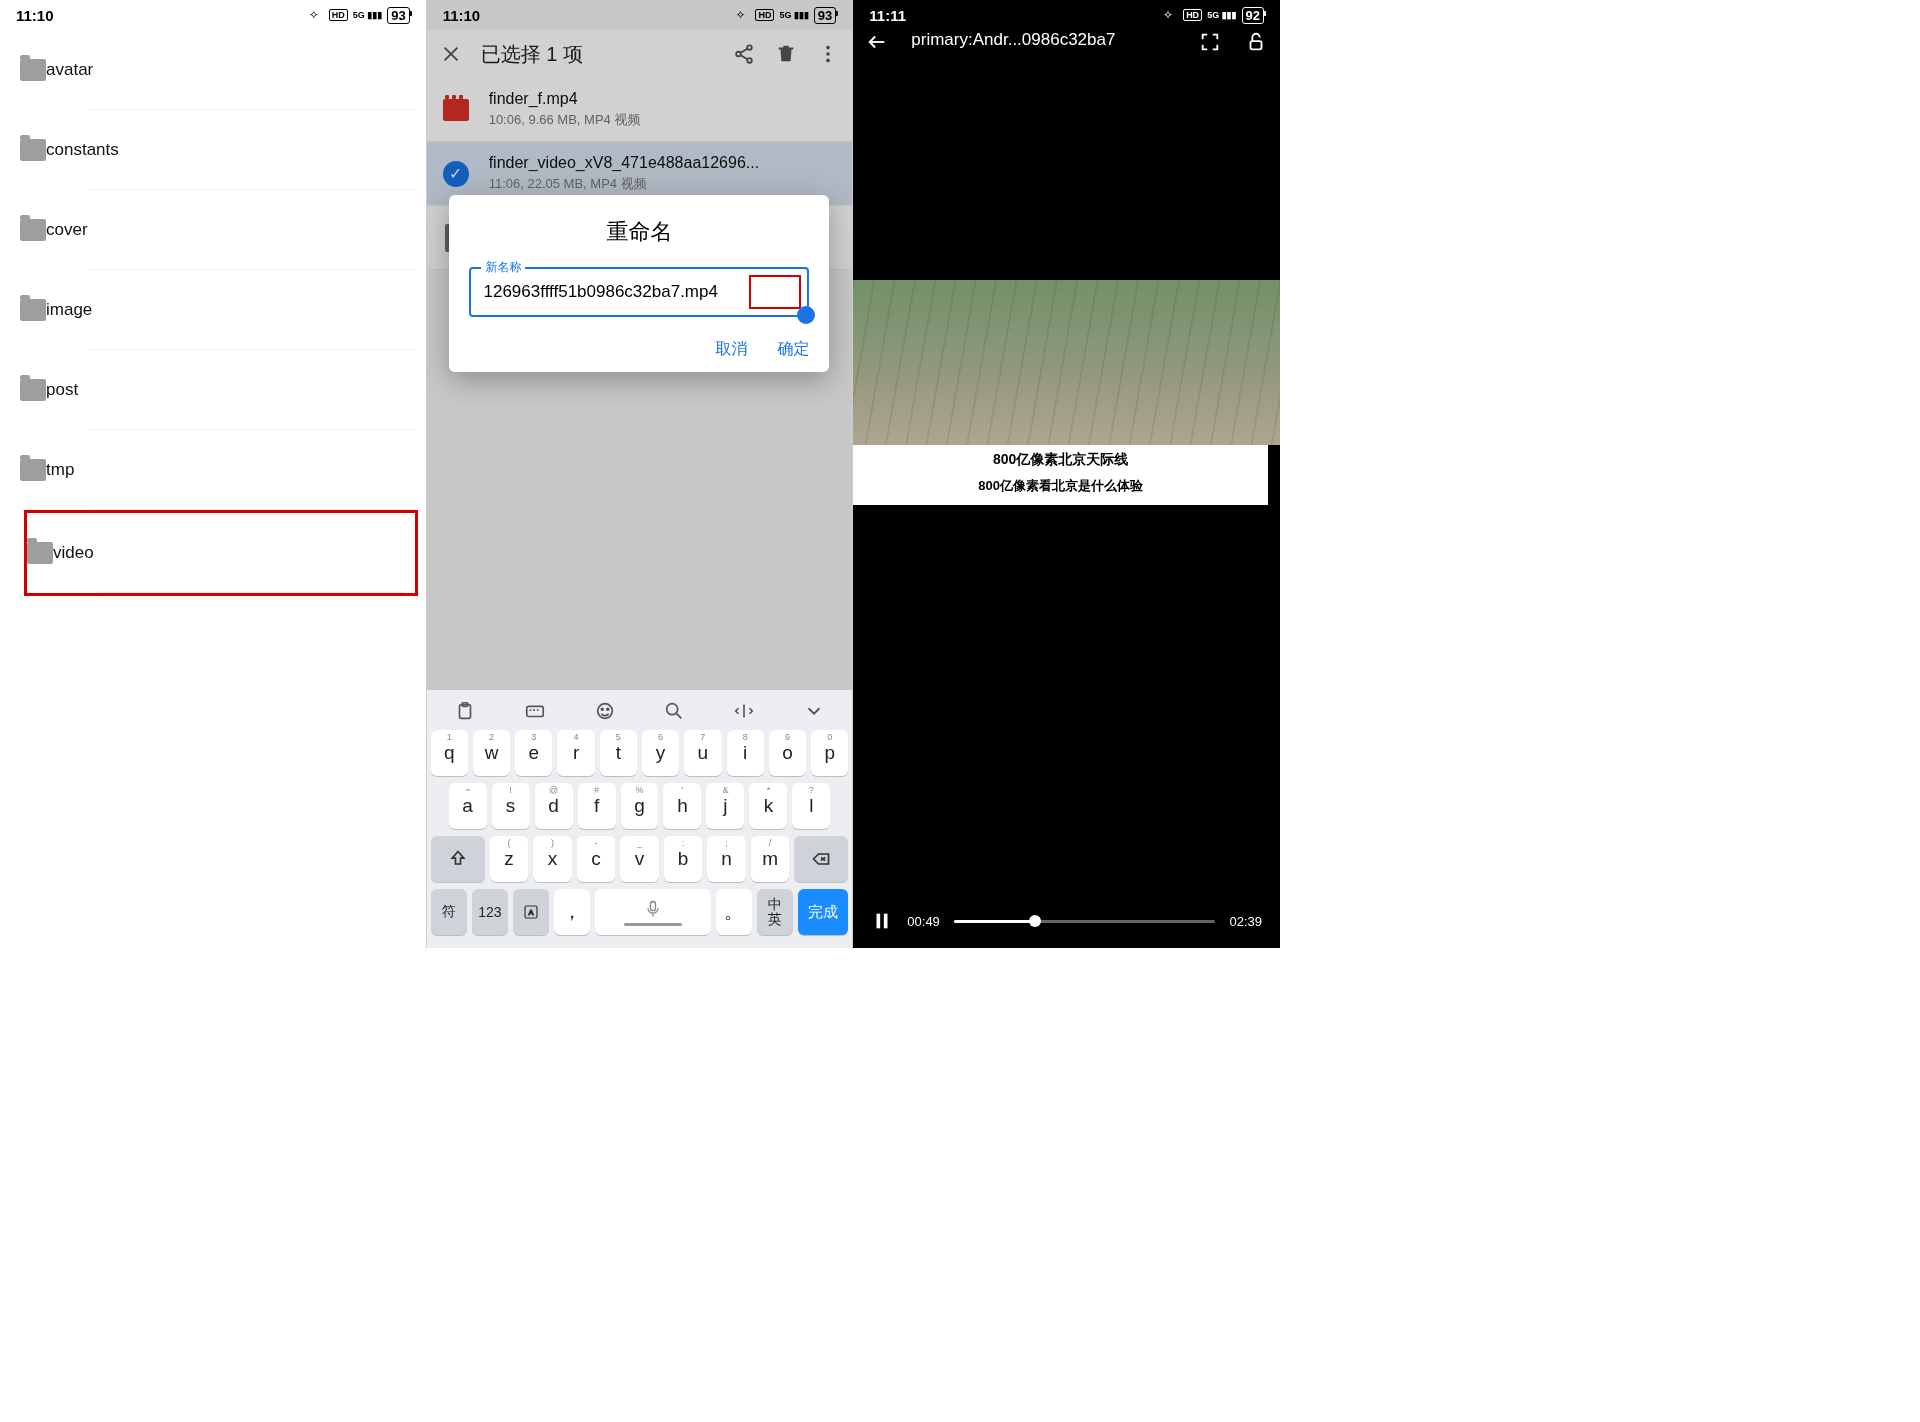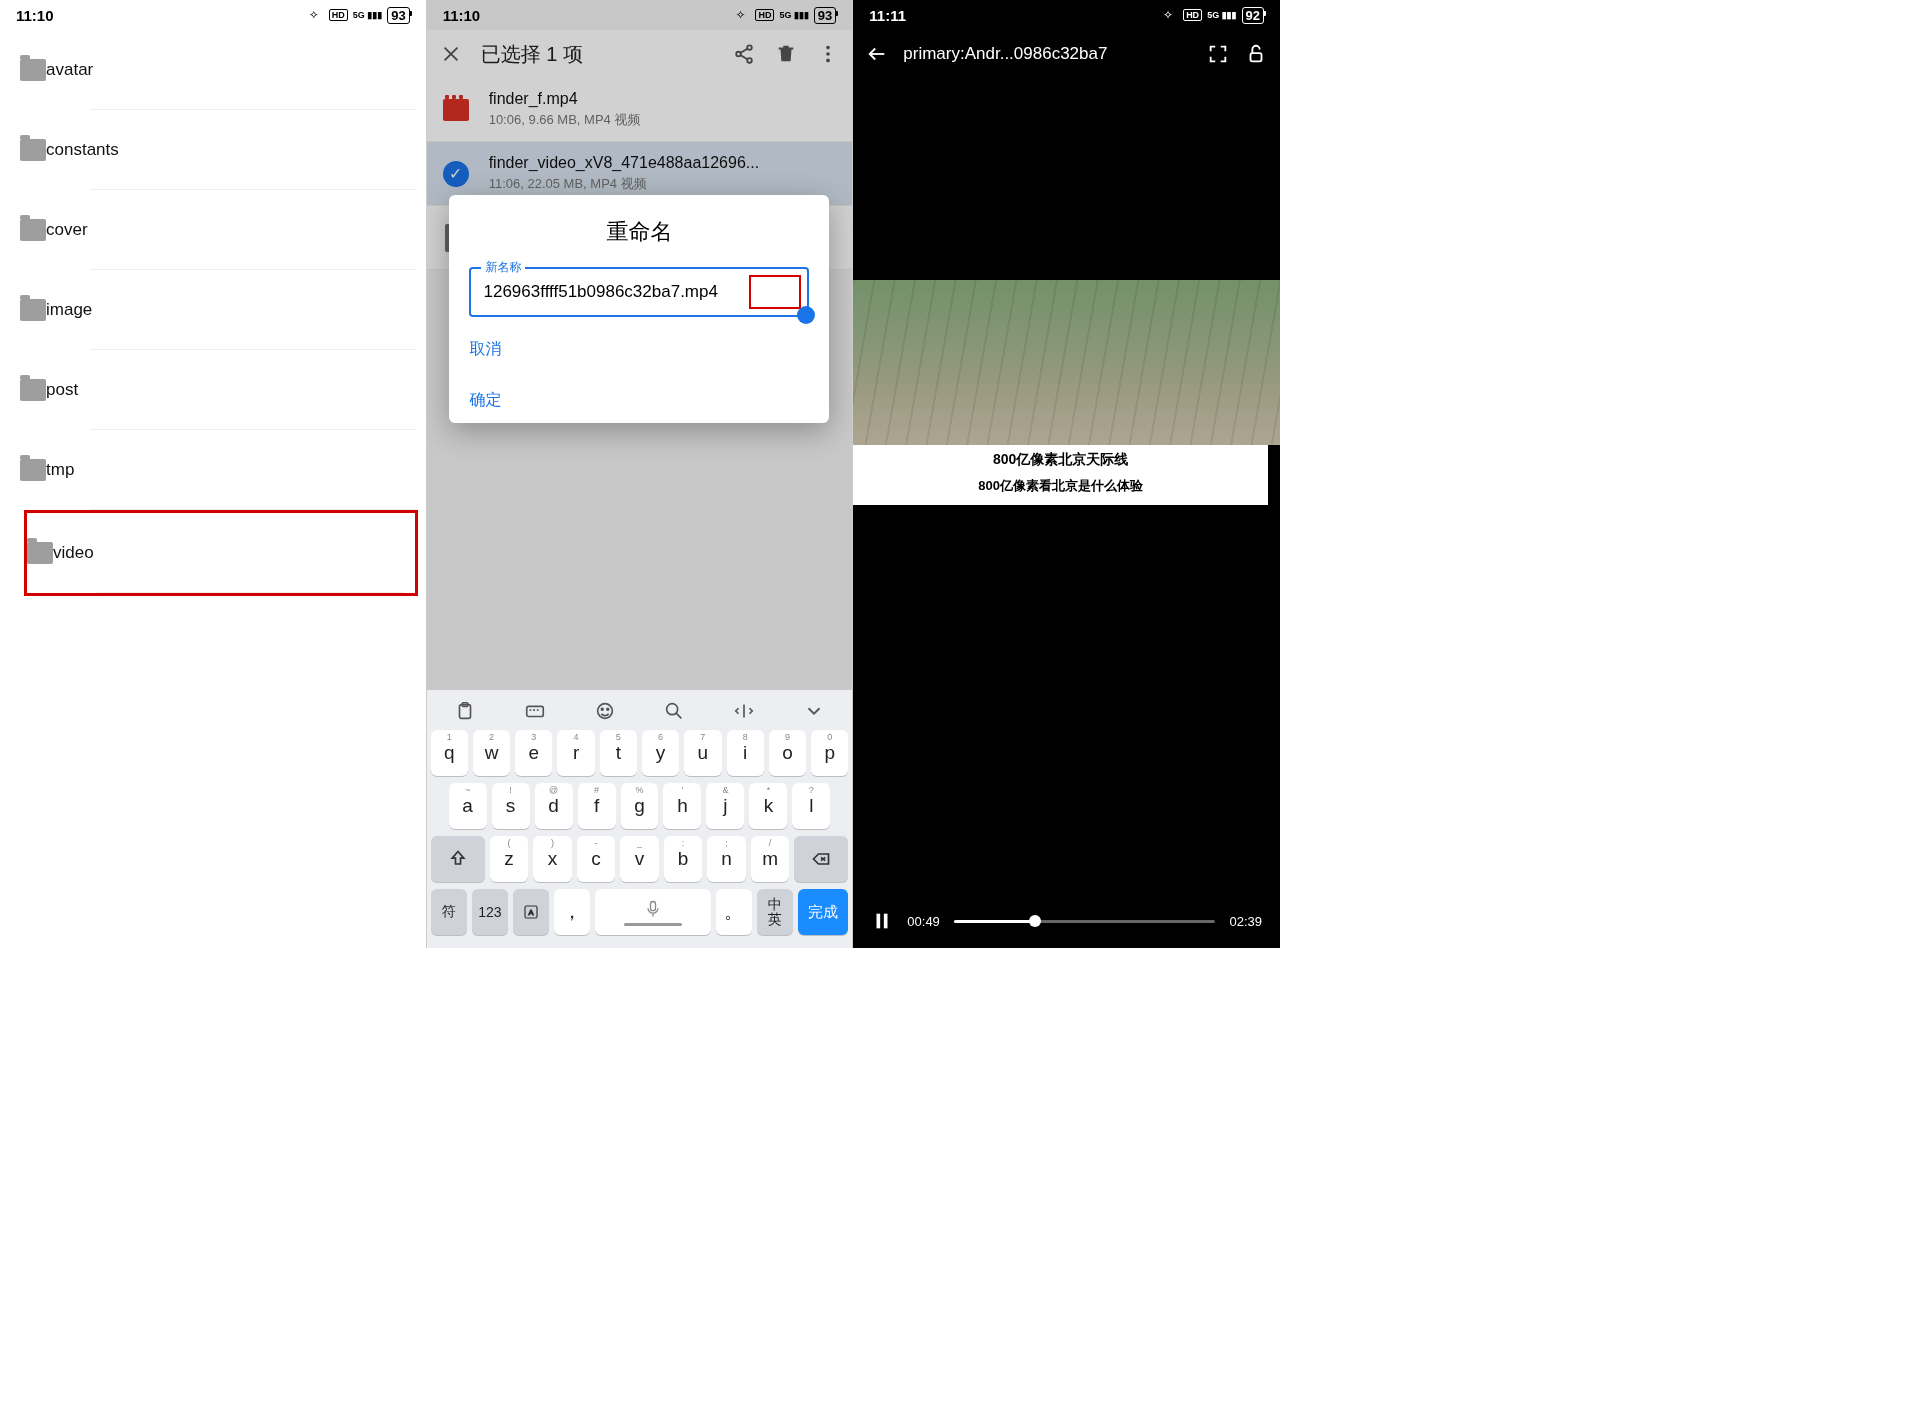--- a/index.html
+++ b/index.html
@@ -50,38 +50,38 @@
 .s2 .fmeta{font-size:13px;color:#777;margin-top:3px;}
 .s2 .ftxt{flex:1;min-width:0;}
 
 .dialog{position:absolute;top:195px;left:50%;transform:translateX(-50%);width:340px;background:#fff;border-radius:6px;box-shadow:0 8px 30px rgba(0,0,0,0.3);padding:22px 20px 12px;z-index:5;}
 .dialog .dtitle{text-align:center;font-size:22px;font-weight:500;margin-bottom:20px;}
 .dialog .field{border:2px solid #1a73e8;border-radius:4px;position:relative;padding:12px 10px;}
 .dialog .field-label{position:absolute;top:-10px;left:10px;background:#fff;padding:0 4px;font-size:12px;color:#1a73e8;}
 .dialog .field input{border:0;outline:0;font-size:17px;width:100%;background:transparent;}
 .dialog .sel-mark{position:absolute;right:6px;top:6px;bottom:6px;width:48px;border:2px solid #d40000;}
 .dialog .cursor-dot{position:absolute;right:-8px;bottom:-9px;width:18px;height:18px;border-radius:50%;background:#1a73e8;}
-.dialog .dbtns{display:flex;justify-content:flex-end;gap:30px;margin-top:22px;flex-direction:column;}
+.dialog .dbtns{display:flex;justify-content:flex-end;gap:30px;margin-top:22px;}
 .dialog .dbtn{color:#1a73e8;font-size:16px;font-weight:500;cursor:pointer;}
 
 .kb{position:absolute;bottom:0;left:0;right:0;background:#eceef1;padding:6px 4px;z-index:6;}
 .kb-toolbar{display:flex;justify-content:space-around;padding:4px 0 8px;color:#555;}
 .kb-toolbar .kt{width:22px;height:22px;}
 .kb-row{display:flex;gap:5px;margin-bottom:7px;justify-content:center;}
 .key{background:#fff;border-radius:6px;box-shadow:0 1px 0 rgba(0,0,0,0.2);height:46px;flex:1;display:flex;flex-direction:column;align-items:center;justify-content:center;font-size:19px;color:#222;position:relative;cursor:pointer;}
 .key .hint{position:absolute;top:2px;font-size:9px;color:#888;}
 .key.fn{background:#cfd3d9;}
 .key.wide{flex:1.4;}
 .key.space{flex:3.2;}
 .key.done{background:#1a8cff;color:#fff;font-size:15px;}
 .key.small-txt{font-size:14px;}
 .shift-ic svg,.bksp-ic svg{width:20px;height:20px;}
 
 .s3{background:#000;color:#fff;}
-.s3 .appbar{display:flex;align-items:center;height:48px;padding:0 12px;gap:14px;}
+.s3 .appbar{display:flex;height:48px;padding:0 12px;gap:22px;}
 .s3 .appbar .title{flex:1;font-size:17px;font-weight:500;white-space:nowrap;overflow:hidden;text-overflow:ellipsis;}
 .s3 .thumb{position:absolute;top:280px;left:0;right:0;height:165px;background:linear-gradient(180deg,#6b8a63 0%,#7a8f6f 30%,#8a9277 50%,#a19a82 70%,#b4ad9a 100%);}
 .s3 .thumb::after{content:"";position:absolute;inset:0;background:
  repeating-linear-gradient(100deg,rgba(0,0,0,0.08) 0 2px,transparent 2px 20px),
  linear-gradient(180deg,rgba(120,150,110,0.6),rgba(170,160,140,0.6));}
 .s3 .cap-band{position:absolute;top:445px;left:0;right:12px;background:#fff;color:#000;padding:6px 0 10px;text-align:center;}
 .s3 .cap1{font-size:14px;font-weight:700;}
 .s3 .cap2{font-size:13px;font-weight:700;margin-top:8px;}
 .s3 .controls{position:absolute;bottom:16px;left:0;right:0;display:flex;align-items:center;gap:14px;padding:0 18px;}
 .s3 .pp{width:22px;height:22px;}

